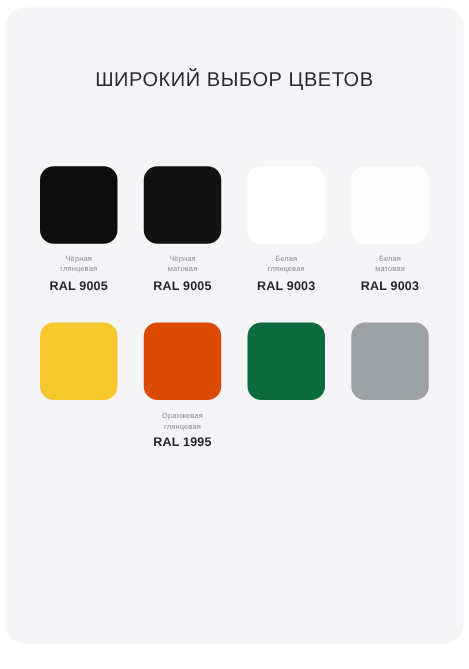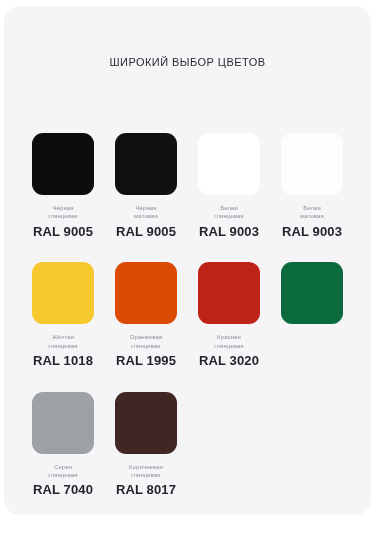--- a/index.html
+++ b/index.html
@@ -28,21 +28,21 @@
     height: 509px;
     background: #f5f5f7;
     border-radius: 16px;
   }
   .title {
     position: absolute;
     left: 0;
     top: 50px;
     width: 367px;
     text-align: center;
-    font-size: 11px;
+    font-size: 16px;
     font-weight: 400;
     letter-spacing: 0.45px;
     color: #2a2a30;
     text-transform: uppercase;
   }
   .grid {
     position: absolute;
     left: 22px;
     top: 127px;
     width: 323px;
@@ -69,21 +69,21 @@
   }
   .color-name {
     font-size: 6px;
     font-weight: 400;
     color: #8d8f95;
     letter-spacing: 0.1px;
     white-space: nowrap;
   }
   .ral-code {
     margin-top: 2px;
-    font-size: 13px;
+    font-size: 10px;
     font-weight: 700;
     color: #24242a;
     letter-spacing: 0.15px;
     white-space: nowrap;
   }
 </style>
 </head>
 <body>
 
 <div class="page">
@@ -119,57 +119,31 @@
         <div class="cell">
           <div class="swatch" style="background: rgb(253, 253, 253);"></div>
           <div class="cell-labels">
             <div class="color-name">Белая</div>
             <div class="color-name">матовая</div>
             <div class="ral-code">RAL 9003</div>
           </div>
         </div>
         <div class="cell">
           <div class="swatch" style="background: rgb(246, 200, 46);"></div>
-          <div class="cell-labels">
-            <div class="color-name">Жёлтая</div>
-            <div class="color-name">глянцевая</div>
-            <div class="ral-code">RAL 1018</div>
-          </div>
         </div>
         <div class="cell">
           <div class="swatch" style="background: rgb(220, 75, 6);"></div>
           <div class="cell-labels">
             <div class="color-name">Оранжевая</div>
             <div class="color-name">глянцевая</div>
             <div class="ral-code">RAL 1995</div>
           </div>
         </div>
         <div class="cell">
-          <div class="swatch" style="background: rgb(190, 35, 24);"></div>
-          <div class="cell-labels">
-            <div class="color-name">Красная</div>
-            <div class="color-name">глянцевая</div>
-            <div class="ral-code">RAL 3020</div>
-          </div>
-        </div>
-        <div class="cell">
           <div class="swatch" style="background: rgb(11, 107, 60);"></div>
         </div>
         <div class="cell">
           <div class="swatch" style="background: rgb(155, 161, 164);"></div>
-          <div class="cell-labels">
-            <div class="color-name">Серая</div>
-            <div class="color-name">глянцевая</div>
-            <div class="ral-code">RAL 7040</div>
-          </div>
-        </div>
-        <div class="cell">
-          <div class="swatch" style="background: rgb(64, 39, 36);"></div>
-          <div class="cell-labels">
-            <div class="color-name">Коричневая</div>
-            <div class="color-name">глянцевая</div>
-            <div class="ral-code">RAL 8017</div>
-          </div>
         </div>
       </div>
 
   </div>
 </div>
 
 </body></html>

